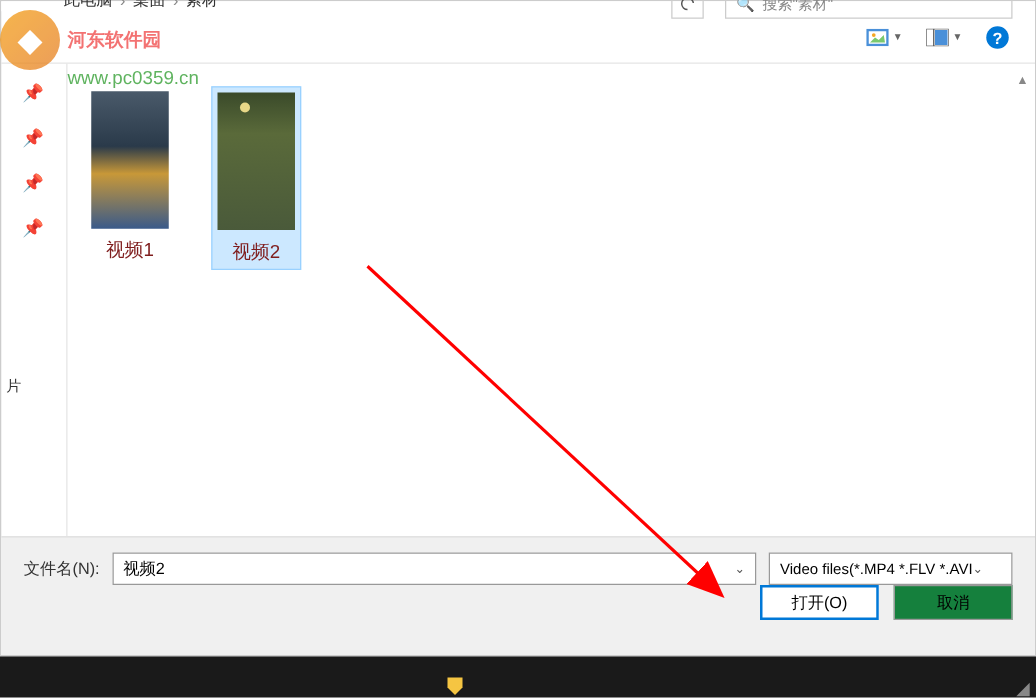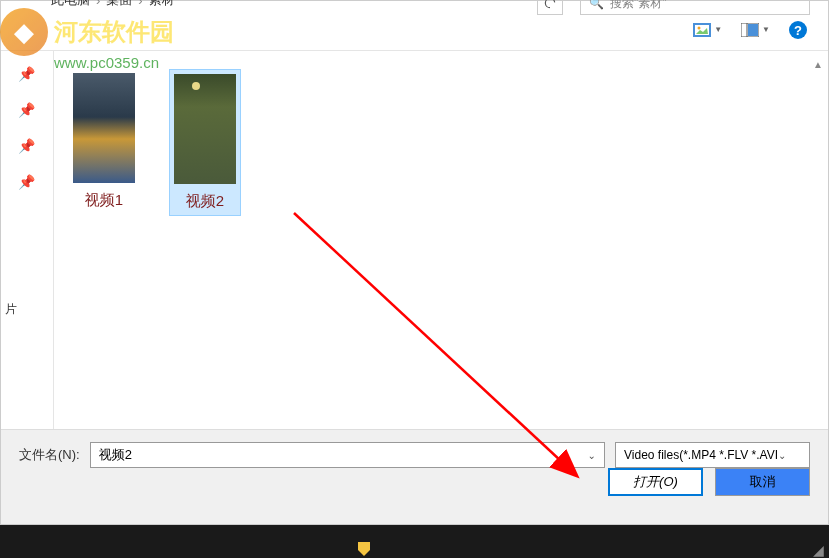--- a/index.html
+++ b/index.html
@@ -39,27 +39,27 @@
     
     .arrow-svg { position: absolute; top: 70px; left: 55px; pointer-events: none; z-index: 5; }
     
     .bottom-panel { height: 95px; background: #f0f0f0; border-top: 1px solid #ddd; padding: 12px 18px; }
     .filename-row { display: flex; align-items: center; gap: 10px; }
     .fn-label { font-size: 13px; color: #333; }
     .fn-input { flex: 1; height: 26px; border: 1px solid #999; background: #fff; padding: 0 8px; font-size: 13px; display: flex; align-items: center; justify-content: space-between; }
     .fn-drop { font-size: 10px; color: #555; }
     .filter-select { width: 195px; height: 26px; border: 1px solid #999; background: #fff; padding: 0 8px; font-size: 12px; display: flex; align-items: center; justify-content: flex-start; }
     .btn-row { display: flex; justify-content: flex-end; gap: 12px; }
-    .btn { width: 95px; height: 28px; border: 1px solid #999; background: #3b82f6; display: flex; align-items: center; justify-content: center; font-size: 13px; cursor: pointer; }
-    .btn.primary { border: 2px solid #0078d7; background: #fff; font-style: italic; }
+    .btn { width: 95px; height: 28px; border: 1px solid #999; background: #15803d; display: flex; align-items: center; justify-content: center; font-size: 13px; cursor: pointer; }
+    .btn.primary { border: 2px solid #0078d7; background: #fff; }
     
     .watermark { position: absolute; top: 8px; left: 0; z-index: 20; opacity: 0.75; pointer-events: none; }
     .wm-logo { display: flex; align-items: center; gap: 6px; }
     .wm-circle { width: 48px; height: 48px; border-radius: 50%; background: linear-gradient(135deg, #f39c12, #e67e22); display: flex; align-items: center; justify-content: center; font-size: 26px; color: #fff; }
-    .wm-text { color: #fde047; font-size: 24px; font-weight: bold; font-family: "SimHei", sans-serif; }
+    .wm-text { color: #ef4444; font-size: 15px; font-weight: bold; font-family: "SimHei", sans-serif; }
     .wm-url { color: #2a9a2a; font-size: 15px; margin-left: 54px; margin-top: -2px; }
     
     .resize-grip { position: absolute; bottom: 0; right: 0; width: 16px; height: 16px; color: #888; font-size: 14px; }
     .timeline-marker { position: absolute; bottom: 0; left: 352px; width: 24px; height: 18px; }
   </style>
 </head>
 <body>
 
 <div class="dialog">
   <div class="breadcrumb-bar">

